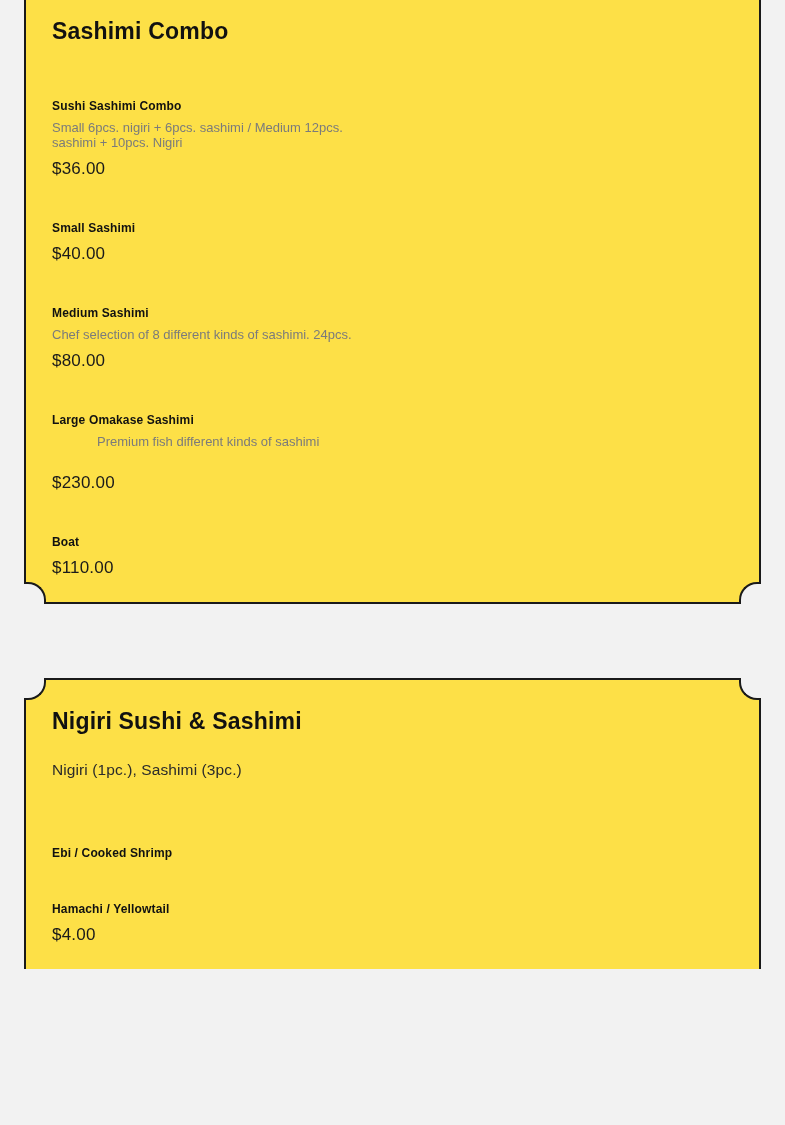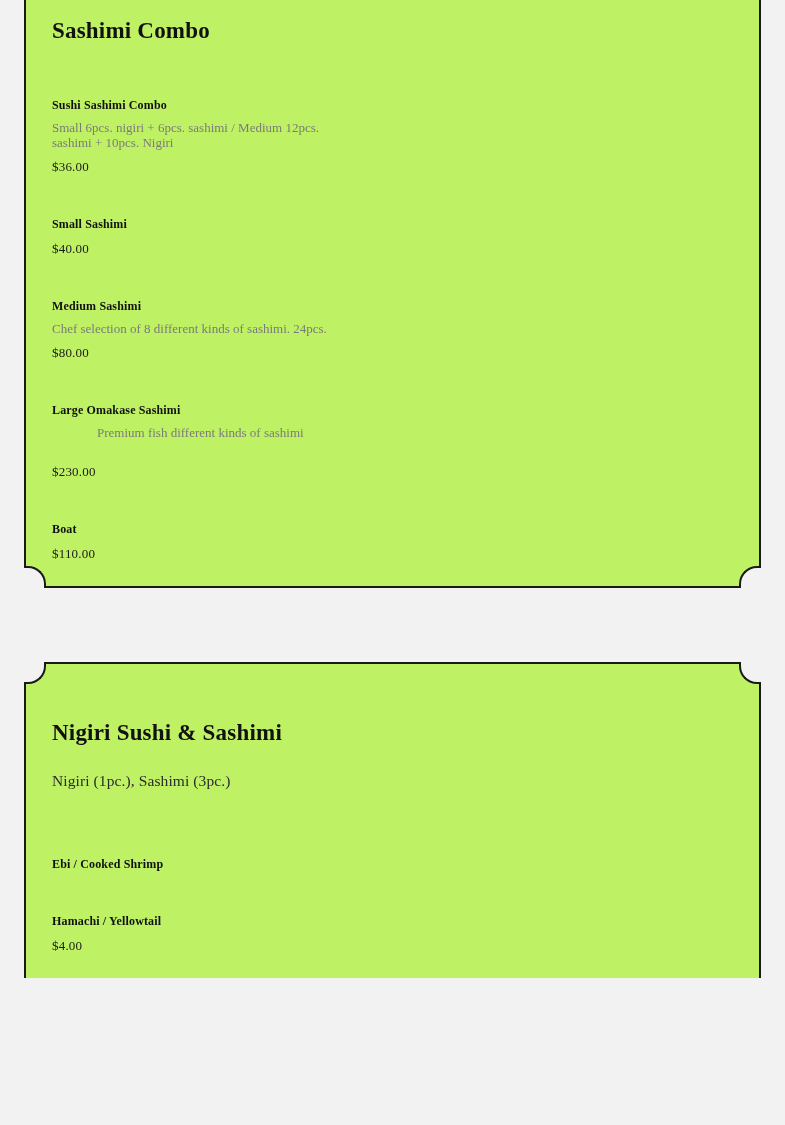--- a/index.html
+++ b/index.html
@@ -17,25 +17,24 @@
   }
 
   .page {
     width: 785px;
     position: relative;
   }
 
   
   .card {
     position: relative;
-    background: #bef264;
+    background: #fde047;
     border: 2px solid #1a1a1a;
     margin: 0 24px;
     box-sizing: border-box;
-    font-family: Liberation Serif, serif;
   }
   .card.first {
     
     border-top: none;
     margin-top: 0;
     border-bottom-left-radius: 18px;
     border-bottom-right-radius: 18px;
   }
   .card.second {
     margin-top: 74px;
@@ -63,21 +62,21 @@
   }
 
   .section-title {
     font-size: 23px;
     font-weight: bold;
     color: #111111;
     letter-spacing: 0.2px;
     margin: 0;
     padding-top: 18px;
   }
-  .card.second .section-title { padding-top: 12px; margin-top: 44px; }
+  .card.second .section-title { padding-top: 28px; }
 
   .section-note {
     font-size: 15.5px;
     color: #2b2b2b;
     margin: 26px 0 0 0;
     letter-spacing: 0.1px;
   }
 
   .items {
     margin-top: 54px;
@@ -98,21 +97,21 @@
   }
   .item-desc {
     font-size: 13px;
     line-height: 15px;
     color: #7b7b7b;
     margin: 7px 0 0 0;
     max-width: 300px;
   }
   .item-desc.wide { max-width: 330px; margin-left: 45px; }
   .item-price {
-    font-size: 13px;
+    font-size: 17px;
     color: #1a1a1a;
     margin: 9px 0 0 0;
     letter-spacing: 0.2px;
   }
   .item-price.gap { margin-top: 24px; }
 
   .bottom-spacer { height: 24px; }
 </style>
 </head>
 <body>

